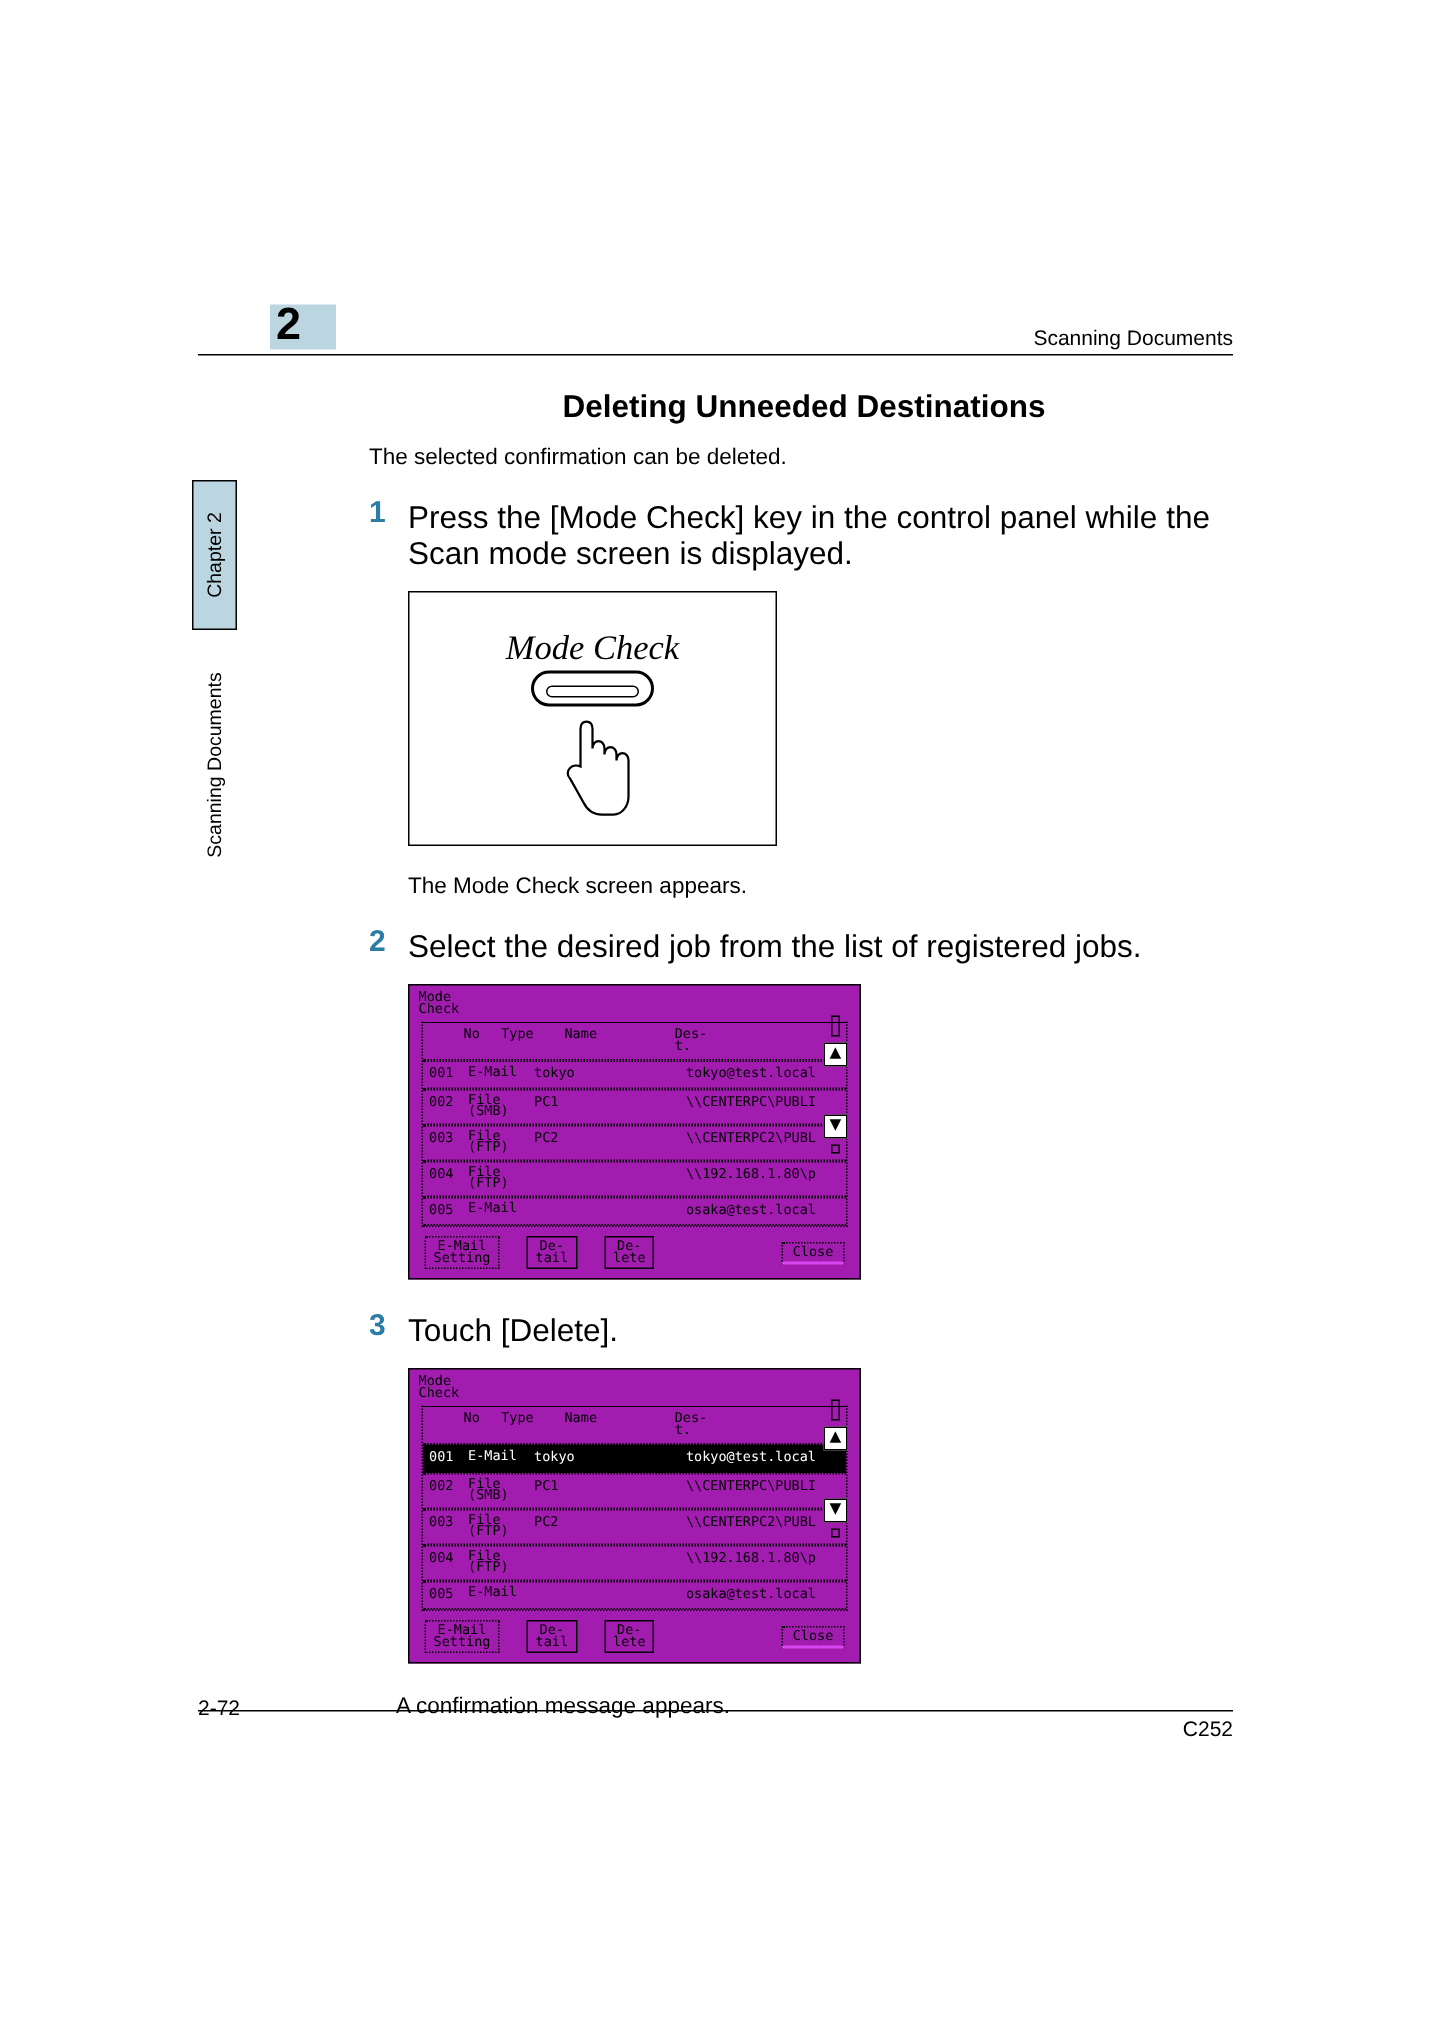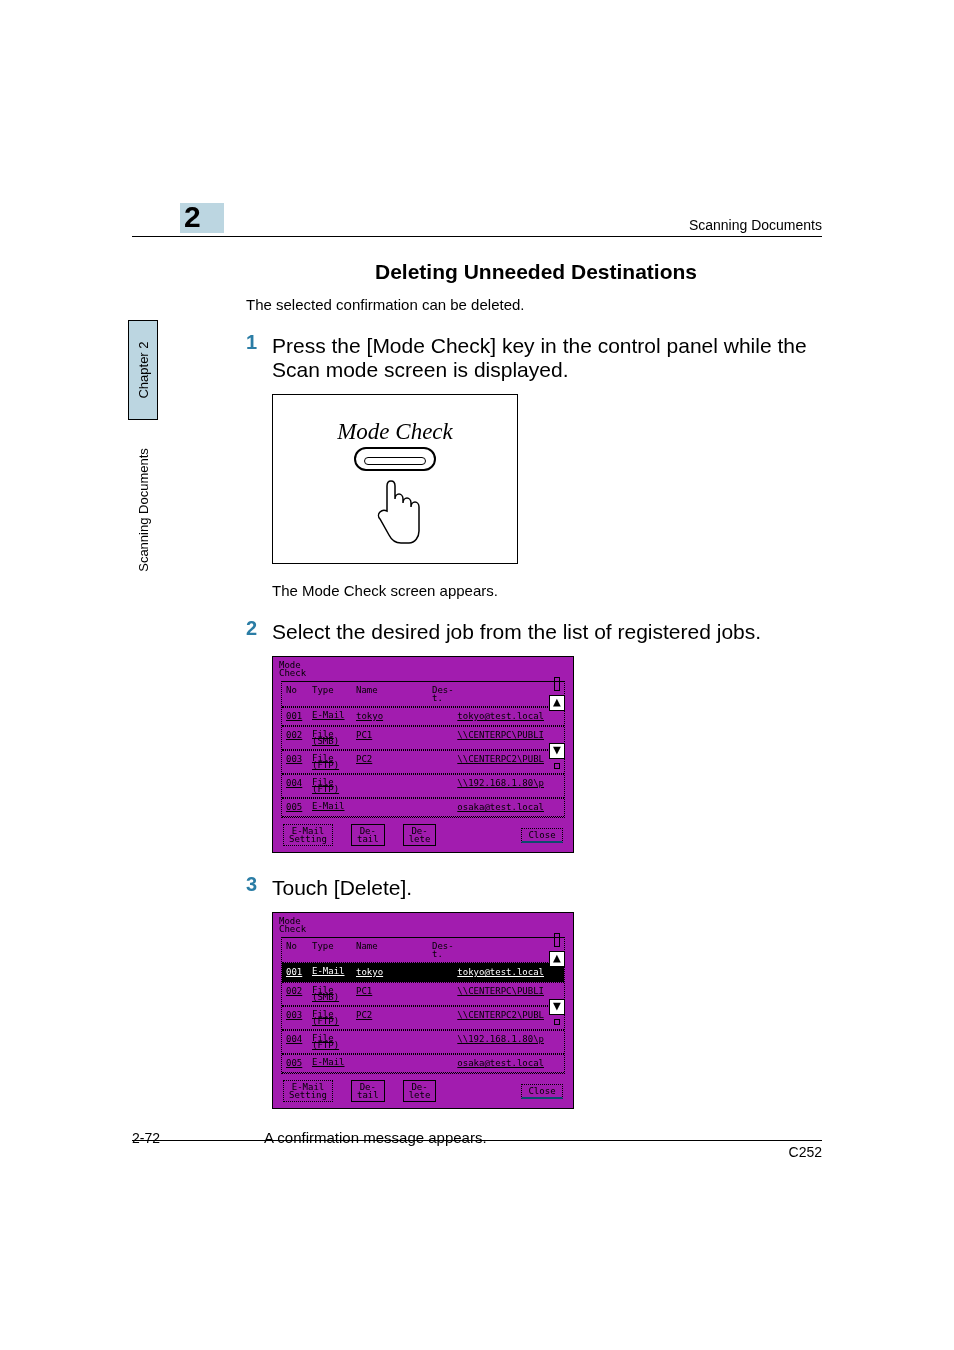--- a/index.html
+++ b/index.html
@@ -23,41 +23,41 @@
   .figure1 { width: 246px; height: 170px; border: 1px solid #000; margin: 10px 0 18px 26px; position: relative; background: #fff; }
   .fig1-label { position: absolute; left: 50%; top: 24px; transform: translateX(-50%); font-family: Liberation Serif, serif; font-style: italic; font-size: 23px; font-weight: 500; }
   .fig1-key { position: absolute; left: 50%; top: 52px; transform: translateX(-50%); width: 82px; height: 24px; border: 2px solid #000; border-radius: 14px; background: #fff; }
   .fig1-key::after { content: ""; position: absolute; left: 8px; right: 8px; top: 8px; height: 6px; border: 1.5px solid #000; border-radius: 5px; }
   .fig1-hand { position: absolute; left: 50%; top: 82px; transform: translateX(-50%); }
   .screen { width: 302px; margin: 8px 0 20px 26px; border: 1px solid #000; background: #a21caf; font-family: "Lucida Console", Monaco, monospace; font-size: 9px; line-height: 1; position: relative; }
   .scr-title { font-size: 9px; padding: 4px 6px 2px 6px; line-height: 8px; }
   .scr-table { margin: 2px 8px 4px 8px; border: 1px dotted #000; border-top: 1px solid #000; position: relative; }
   .scr-head { display: flex; border-bottom: 1px dotted #000; font-size: 9px; }
   .scr-head > div { padding: 4px 4px; }
-  .scr-head .c-no   { width: 26px; }
+  .scr-head .c-no   { width: 26px; margin-left: 23px; }
   .scr-head .c-type { width: 44px; }
   .scr-head .c-name { width: 60px; }
   .scr-head .c-dest { width: 140px; padding-left: 20px; line-height: 8px; }
-  .scr-row { display: flex; border-top: 1px dotted #000; border-bottom: 1px dotted #000; font-size: 9px; text-decoration: underline; }
+  .scr-row { display: flex; border-top: 1px dotted #000; border-bottom: 1px dotted #000; font-size: 9px; }
   .scr-row > div { padding: 4px 4px; }
   .scr-row .c-no   { width: 26px; }
   .scr-row .c-type { width: 44px; line-height: 7px; }
   .scr-row .c-name { width: 60px; }
   .scr-row .c-dest { width: 136px; text-align: right; }
   .scr-row.selected { background: #000; color: #fff; }
   .scr-scrollcol { position: absolute; right: 8px; top: 20px; width: 16px; display: flex; flex-direction: column; gap: 4px; }
   .scr-scrollbtn { width: 16px; height: 16px; border: 1.5px solid #000; font-size: 13px; text-align: center; line-height: 11px; background:#fff; }
   .scr-scrollind { width: 6px; height: 14px; border: 1px solid #000; margin: 0 auto; }
   .scr-scrollind.bot { width: 6px; height: 6px; }
   .scr-btns { display: flex; gap: 18px; padding: 2px 10px 6px 10px; font-size: 9px; align-items: center; }
   .scr-btn { border: 1px dotted #000; padding: 2px 5px; line-height: 8px; text-align: center; }
   .scr-btn.solid { border: 1px solid #000; }
   .scr-btn.wide { min-width: 50px; }
   .scr-btn.small { min-width: 30px; }
-  .scr-btn.close { min-width: 42px; margin-left: auto; border-bottom: 2px solid #0c4a6e; }
+  .scr-btn.close { min-width: 42px; margin-left: auto; border-bottom: 2px solid #d946ef; }
   .footer-rule { position: absolute; bottom: 209px; left: 132px; right: 132px; height: 1px; background: #000; }
   .footer-left { position: absolute; bottom: 204px; left: 132px; font-size: 14px; }
   .footer-right { position: absolute; bottom: 190px; right: 132px; font-size: 14px; }
 </style>
 </head>
 <body>
 <div class="page">
 
 <div class="header-right">Scanning Documents</div>
 <div class="chapter-badge"></div>

